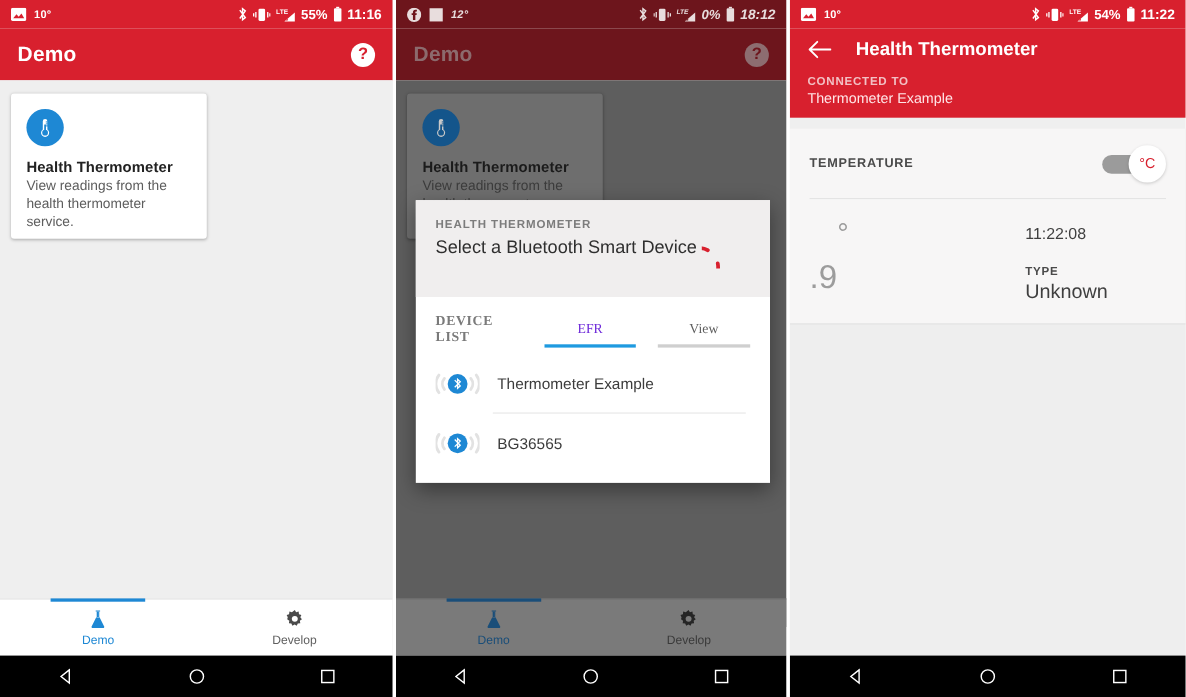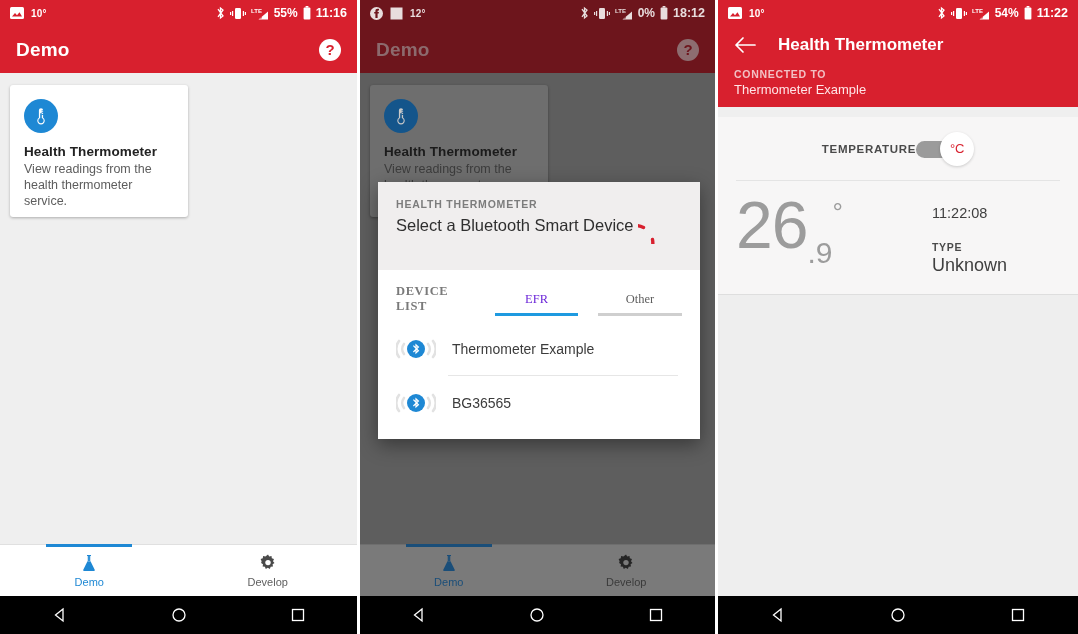--- a/index.html
+++ b/index.html
@@ -35,21 +35,21 @@
   .help-btn { width: 22px; height: 22px; border-radius: 50%; background:#ffffff;
               display:flex; align-items:center; justify-content:center;
               font-size: 15px; font-weight: bold; line-height: 1; }
 
   
   .p1 .statusbar, .p1 .appbar { background: #d8202e; }
   .p1 .help-btn { color: #d8202e; }
   .p2 .statusbar, .p2 .appbar { background: #6d151c; }
   .p2 .appbar .title { color: #8c6a6d; }
   .p2 .help-btn { background: #8d6d70; color: #6d151c; }
-  .p2 .statusbar { color: #e8dddd; }
+  .p2 .statusbar { color: #e8dddd; font-style: italic; }
 
   
   .body { position: absolute; top: 73px; left: 0; right: 0; bottom: 64px; background:#efefef; }
   .p2 .body { background: #5e5e5e; }
 
   .demo-card {
     position: absolute; left: 10px; top: 12px;
     width: 178px; height: 132px;
     background: #ffffff; border-radius: 3px;
     box-shadow: 0 1px 3px rgba(0,0,0,.28);
@@ -110,21 +110,21 @@
 
   
   .p3 .statusbar, .p3 .appbar3 { background:#d8202e; }
   .appbar3 { padding: 0 16px 10px 16px; }
   .ab3-row { display:flex; align-items:center; height: 38px; }
   .ab3-title { margin-left: 22px; font-size: 17px; font-weight: bold; color:#ffffff; }
   .connected-label { margin-top: 4px; font-size: 10.5px; font-weight:bold; color:#f2c0c4; letter-spacing:.7px; }
   .connected-name { margin-top: 2px; font-size: 13px; color:#ffe5e7; }
   .p3 .body3 { position:absolute; top:117px; left:0; right:0; bottom:38px; background:#eeeeee; }
   .temp-card { background:#f7f6f6; border-bottom:1px solid #dedede; }
-  .temp-top { display:flex; align-items:center; justify-content:center;
+  .temp-top { display:flex; align-items:center; justify-content:space-between;
               height: 63px; padding: 0 18px; }
   .temp-top .lbl { font-size: 11.5px; font-weight:bold; color:#4a4a4a; letter-spacing:.7px; }
   .toggle { position:relative; width: 58px; height: 34px; display:flex; align-items:center; }
   .toggle .track { position:absolute; left:0; top: 9px; width: 44px; height: 17px;
                    background:#9b9b9b; border-radius: 9px; }
   .toggle .thumb { position:absolute; right:0; top:0; width: 34px; height: 34px;
                    border-radius:50%; background:#ffffff; box-shadow: 0 1px 3px rgba(0,0,0,.18);
                    display:flex; align-items:center; justify-content:center;
                    font-size: 13px; color:#d8202e; font-weight: normal; }
   .temp-divider { height:1px; background:#e4e4e4; margin: 0 18px; }
@@ -331,21 +331,21 @@
         </span>
       </div>
 
       <div class="dlg-tabs">
         <span class="tablabel">DEVICE LIST</span>
         <span class="tab active tab-efr">
           <span class="tabtext">EFR</span>
           <span class="bar"></span>
         </span>
         <span class="tab tab-other">
-          <span class="tabtext">Other</span>
+          <span class="tabtext">View</span>
           <span class="bar"></span>
         </span>
       </div>
 
       <div class="devlist">
         <div class="devrow">
           <span class="ic">
             <svg width="40" height="26" viewBox="0 0 40 26">
               <path d="M3 5a13 13 0 0 0 0 16" stroke="#e2e2e2" stroke-width="2.6" fill="none" stroke-linecap="round"></path>
               <path d="M8 8a8 8 0 0 0 0 10" stroke="#e2e2e2" stroke-width="2.6" fill="none" stroke-linecap="round"></path>
@@ -475,21 +475,20 @@
         <div class="temp-top">
           <span class="lbl">TEMPERATURE</span>
           <span class="toggle">
             <span class="track"></span>
             <span class="thumb">°C</span>
           </span>
         </div>
         <div class="temp-divider"></div>
         <div class="temp-main">
           <div class="reading">
-            <span class="whole">26</span>
             <span class="frac">.9</span>
             <span class="deg">°</span>
           </div>
           <div class="meta">
             <div class="time">11:22:08</div>
             <div class="typelbl">TYPE</div>
             <div class="typeval">Unknown</div>
           </div>
         </div>
       </div>

